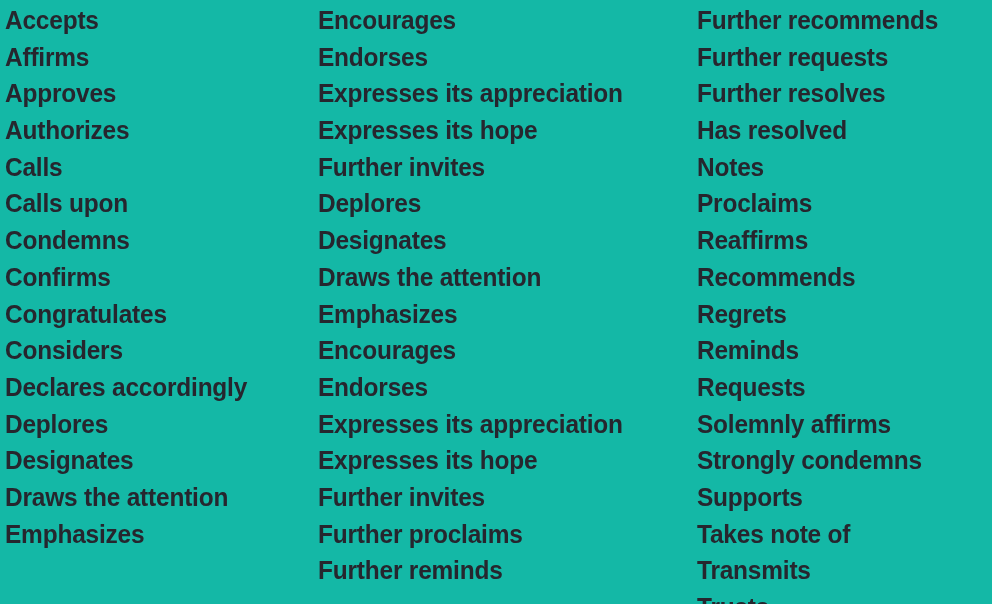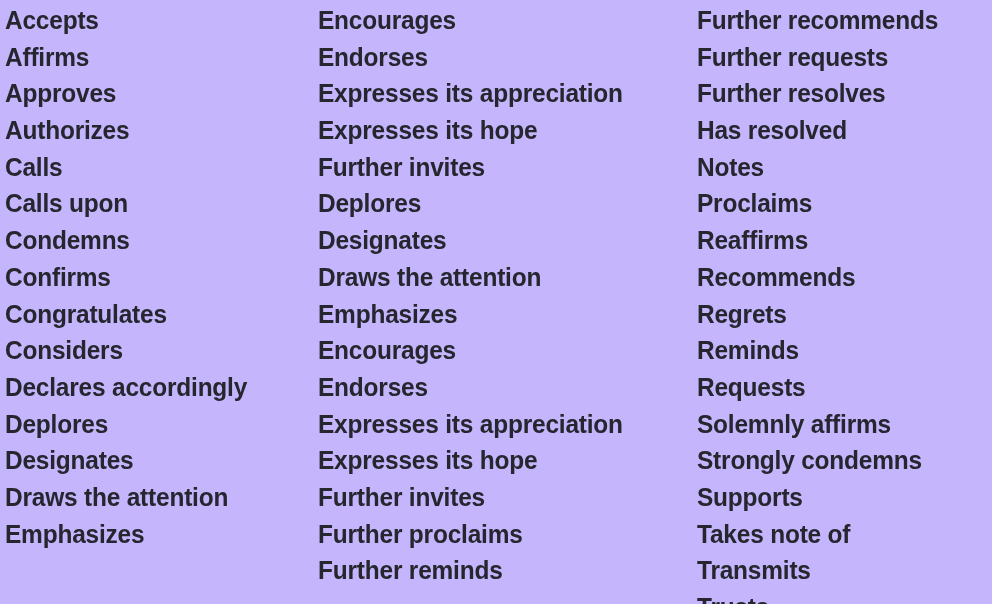--- a/index.html
+++ b/index.html
@@ -11,21 +11,21 @@
     width: 992px;
     height: 604px;
     background: #fefefe;
     font-family: "Liberation Sans", "DejaVu Sans", sans-serif;
     overflow: hidden;
   }
   #word-list-page {
     position: relative;
     width: 992px;
     height: 604px;
-    background: #c4b5fd;
+    background: #14b8a6;
     box-sizing: border-box;
     padding: 0;
   }
   .columns {
     display: flex;
     flex-direction: row;
     align-items: flex-start;
     padding-top: 2px;
     padding-left: 5px;
   }

